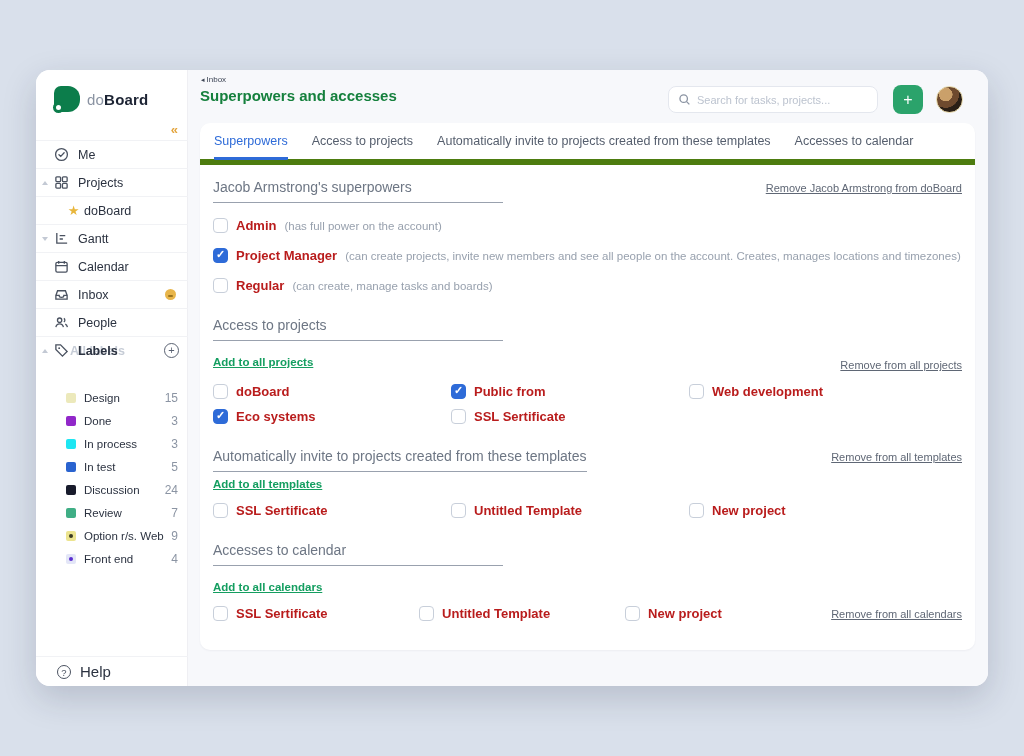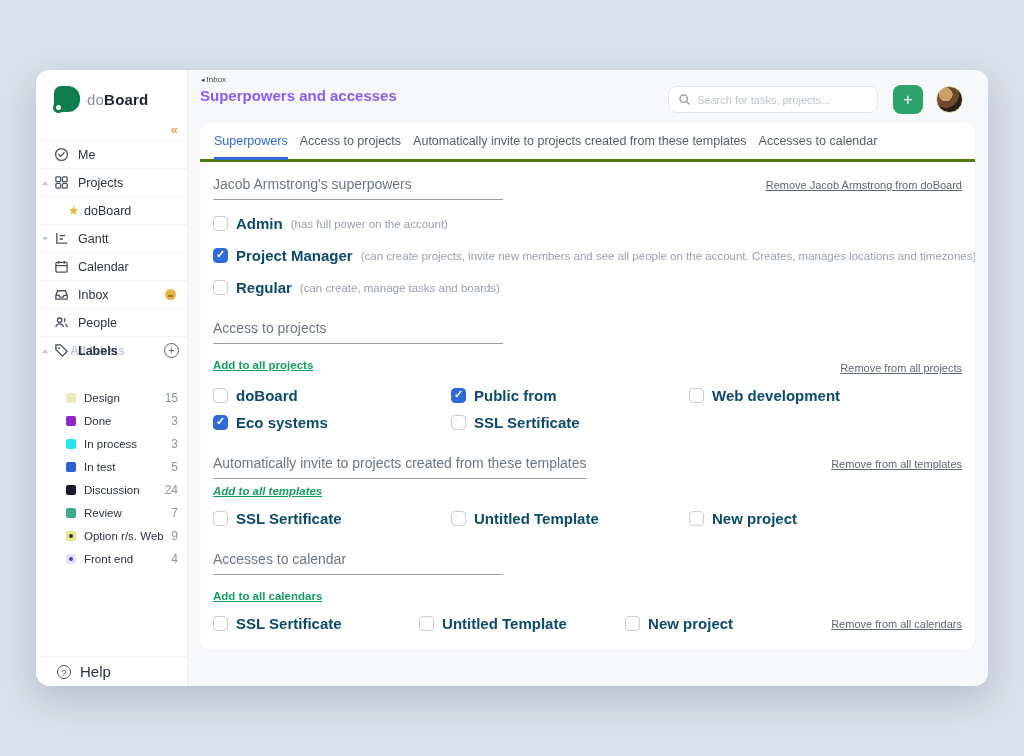--- a/index.html
+++ b/index.html
@@ -43,47 +43,47 @@
   .label-count { position:absolute; right:10px; font-size:12px; color:#8b94a3; }
 
   .help-row { position:absolute; left:0; bottom:0; width:152px; height:30px; border-top:1px solid #f1f2f5; display:flex; align-items:center; cursor:pointer; }
   .help-icon { position:absolute; left:21px; width:14px; height:14px; border:1.2px solid #4a5260; border-radius:50%; font-size:9.5px; color:#4a5260; text-align:center; line-height:13px; }
   .help-label { position:absolute; left:44px; font-size:15px; font-weight:500; color:#2b3240; }
 
   
   .main { position:absolute; left:152px; top:0; width:800px; height:616px; background:#f7f8fb; }
   .breadcrumb { position:absolute; left:13px; top:5px; font-size:8px; color:#3c4454; cursor:pointer; }
   .breadcrumb .bc-arrow { font-size:7px; margin-right:2px; }
-  .page-title { position:absolute; left:12px; top:17px; font-size:15px; font-weight:bold; color:#8b5cf6; }
+  .page-title { position:absolute; left:12px; top:17px; font-size:15px; font-weight:bold; color:#15803d; }
 
   .search-box { position:absolute; left:480px; top:16px; width:210px; height:27px; background:#fff; border:1px solid #e4e7ee; border-radius:8px; display:flex; align-items:center; padding-left:9px; gap:6px; }
   .search-box input { border:none; outline:none; background:transparent; font-size:11px; color:#3c4454; width:170px; font-family:"Liberation Sans", sans-serif; }
   .search-box input::placeholder { color:#bcc3cf; }
   .add-btn { position:absolute; left:705px; top:15px; width:30px; height:29px; background:#2ba36b; border:none; border-radius:8px; color:#fff; font-size:16px; line-height:27px; text-align:center; cursor:pointer; }
   .avatar { position:absolute; left:748px; top:16px; width:27px; height:27px; border-radius:50%;
             background:radial-gradient(circle at 35% 30%, #caa06a 0 28%, #6e4a2e 29% 55%, #2a1f16 56% 100%); border:1px solid #e8d9a8; cursor:pointer; }
 
   .card { position:absolute; left:12px; top:53px; width:775px; height:527px; background:#fff; border-radius:10px; box-shadow:0 1px 2px rgba(30,40,70,.05); overflow:hidden; }
 
-  .tabs { display:flex; gap:12px; padding:0 14px; border-bottom:3px solid #4d7c0f; }
+  .tabs { display:flex; gap:24px; padding:0 14px; border-bottom:6px solid #4d7c0f; }
   .tab { padding:11px 0 9px; font-size:12.5px; color:#555e6d; white-space:nowrap; cursor:pointer; border-bottom:3px solid transparent; margin-bottom:-1px; }
   .tab.active { color:#2e6bd8; font-weight:500; border-bottom:3px solid #2e6bd8; border-radius:0 0 1px 1px; }
 
   .card-body { padding:0 13px 0 13px; }
   .sec-heading { display:inline-block; min-width:290px; padding-bottom:7px; border-bottom:1px solid #99a1ae; font-size:14px; color:#6d7684; }
   .head-row { display:flex; justify-content:space-between; align-items:flex-start; }
   .link-remove { font-size:11px; color:#5f6775; text-decoration:underline; cursor:pointer; white-space:nowrap; margin-top:3px; }
   .link-add { font-size:11.5px; font-weight:bold; color:#149e60; text-decoration:underline; cursor:pointer; }
   .add-row { display:flex; justify-content:space-between; align-items:flex-start; margin-top:15px; }
 
   .opt { display:flex; align-items:center; gap:8px; margin-top:15px; }
   .cb { width:15px; height:15px; border:1.4px solid #c8cfda; border-radius:4px; background:#fff; flex:0 0 auto; cursor:pointer; position:relative; }
   .cb.checked { background:#2e6bd8; border-color:#2e6bd8; }
   .cb.checked::after { content:"\2713"; position:absolute; left:2px; top:-1px; color:#fff; font-size:11px; font-weight:bold; }
-  .opt-label { font-size:15px; font-weight:bold; color:#0c4a6e; white-space:nowrap; }
+  .opt-label { font-size:13px; font-weight:bold; color:#b91c1c; white-space:nowrap; }
   .opt-desc { font-size:11.5px; color:#98a1ae; white-space:nowrap; }
 
   .grid3 { display:grid; grid-template-columns:238px 238px auto; row-gap:10px; margin-top:13px; }
   .grid3 .opt, .flexrow .opt { margin-top:0; }
   .flexrow { display:flex; margin-top:13px; align-items:center; }
   .flexrow .cell { width:238px; }
   .sec { margin-top:24px; }
   .sec-first { margin-top:14px; }
 </style>
 </head>
@@ -327,21 +327,21 @@
               <span class="opt-label">SSL Sertificate</span>
             </div>
           </div>
         </div>
 
         <div class="sec">
           <div class="head-row">
             <span class="sec-heading">Automatically invite to projects created from these templates</span>
             <span class="link-remove">Remove from all templates</span>
           </div>
-          <div class="add-row" style="margin-top:6px;font-style:italic;">
+          <div class="add-row" style="margin-top:6px;">
             <span class="link-add">Add to all templates</span>
           </div>
           <div class="flexrow">
             <div class="cell opt">
               <span class="cb"></span>
               <span class="opt-label">SSL Sertificate</span>
             </div>
             <div class="cell opt">
               <span class="cb"></span>
               <span class="opt-label">Untitled Template</span>

